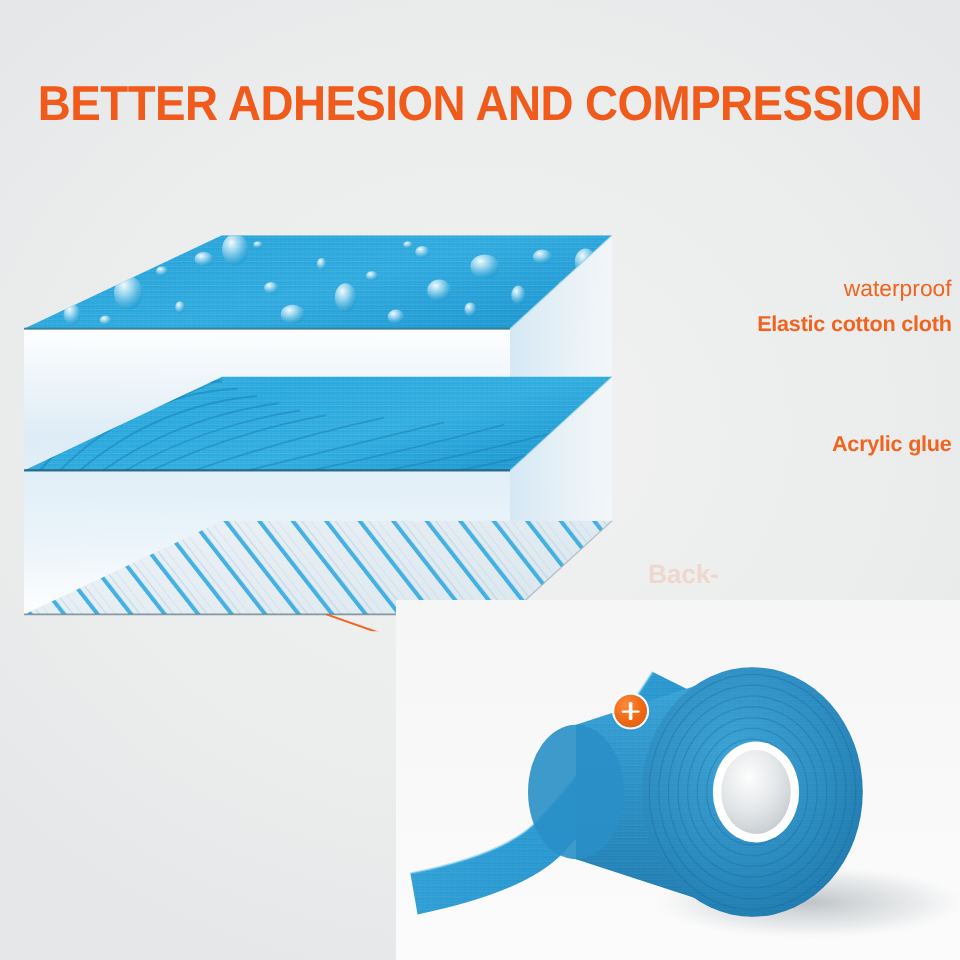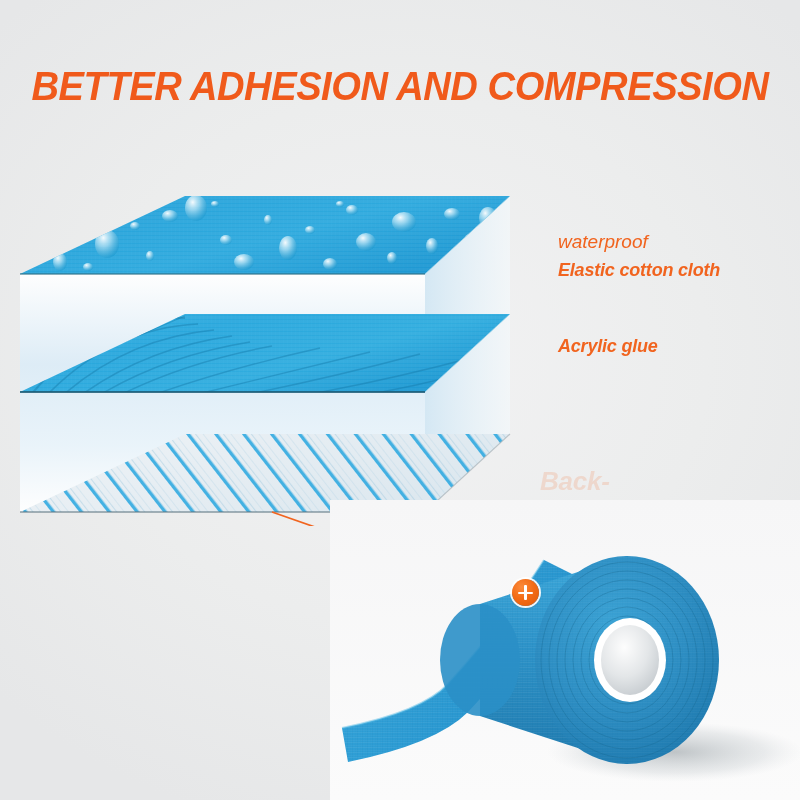--- a/index.html
+++ b/index.html
@@ -5,43 +5,42 @@
   html,body{margin:0;padding:0;}
   body{
     width:800px;height:800px;overflow:hidden;
     font-family:"Liberation Sans","DejaVu Sans",sans-serif;
     background:#ececed;
   }
   #stage{
     position:relative;width:800px;height:800px;overflow:hidden;
     background:
       radial-gradient(ellipse 70% 60% at 50% 45%, #f2f2f3 0%, #eceded 55%, #e6e7e8 100%);
-    font-style: italic;
   }
   
   #title{
     position:absolute;left:0;top:60px;width:800px;text-align:center;
     font-size:41px;line-height:52px;font-weight:700;
     letter-spacing:-0.5px;
     transform:scaleX(0.93);transform-origin:50% 50%;
     white-space:nowrap;
   }
   
   #diagram{position:absolute;left:0;top:196px;width:620px;height:330px;}
   #diagram svg{display:block;}
   
-  .label-group{position:absolute;text-align:left;width:235px;left:558px;}
+  .label-group{position:absolute;text-align:right;width:235px;left:558px;}
   .lg1{top:228px;}
   .lg2{top:331px;}
   .lg3{top:430px;}
   .lbl-thin{font-size:19px;line-height:27px;font-weight:400;}
   .lbl-bold{font-size:18px;line-height:31px;font-weight:700;letter-spacing:-0.2px;}
   .ghost{
     position:absolute;left:540px;top:466px;
-    font-size:26px;font-weight:700;color:rgba(241,100,32,0.16);
+    font-size:22px;font-weight:700;color:rgba(241,100,32,0.16);
     letter-spacing:-0.2px;
   }
   
   #photo{position:absolute;left:330px;top:500px;width:470px;height:300px;}
   #photo svg{display:block;}
   
   #marker{
     position:absolute;left:512px;top:579px;width:27px;height:27px;border-radius:50%;
     background:radial-gradient(circle at 36% 30%, #fb8b3c 0%, #f36c16 45%, #df5a0a 100%);
     box-shadow:0 0 0 2px rgba(255,255,255,0.92),0 1px 3px rgba(0,0,0,0.35);
@@ -197,21 +196,21 @@
       </g>
     </svg>
   </div>
 
   <div class="label-group lg1">
     <div class="lbl-thin" style="color: rgb(241, 100, 31);">waterproof</div>
     <div class="lbl-bold" style="color: rgb(241, 100, 31);">Elastic cotton cloth</div>
   </div>
 
   <div class="label-group lg2">
-    <div class="lbl-bold" style="color: rgb(241, 100, 31);">Acrylic glue</div>
+    <div class="lbl-bold" style="color: rgb(241, 100, 31); margin-top: 24px;">Acrylic glue</div>
   </div>
 
 
   <div class="ghost">Back-</div>
 
   <div id="photo">
     <svg width="470" height="300" viewBox="0 0 470 300" xmlns="http://www.w3.org/2000/svg">
       <defs>
         <linearGradient id="bgWhite" x1="0" y1="0" x2="0" y2="1">
           <stop offset="0%" stop-color="#f6f6f7"></stop>

